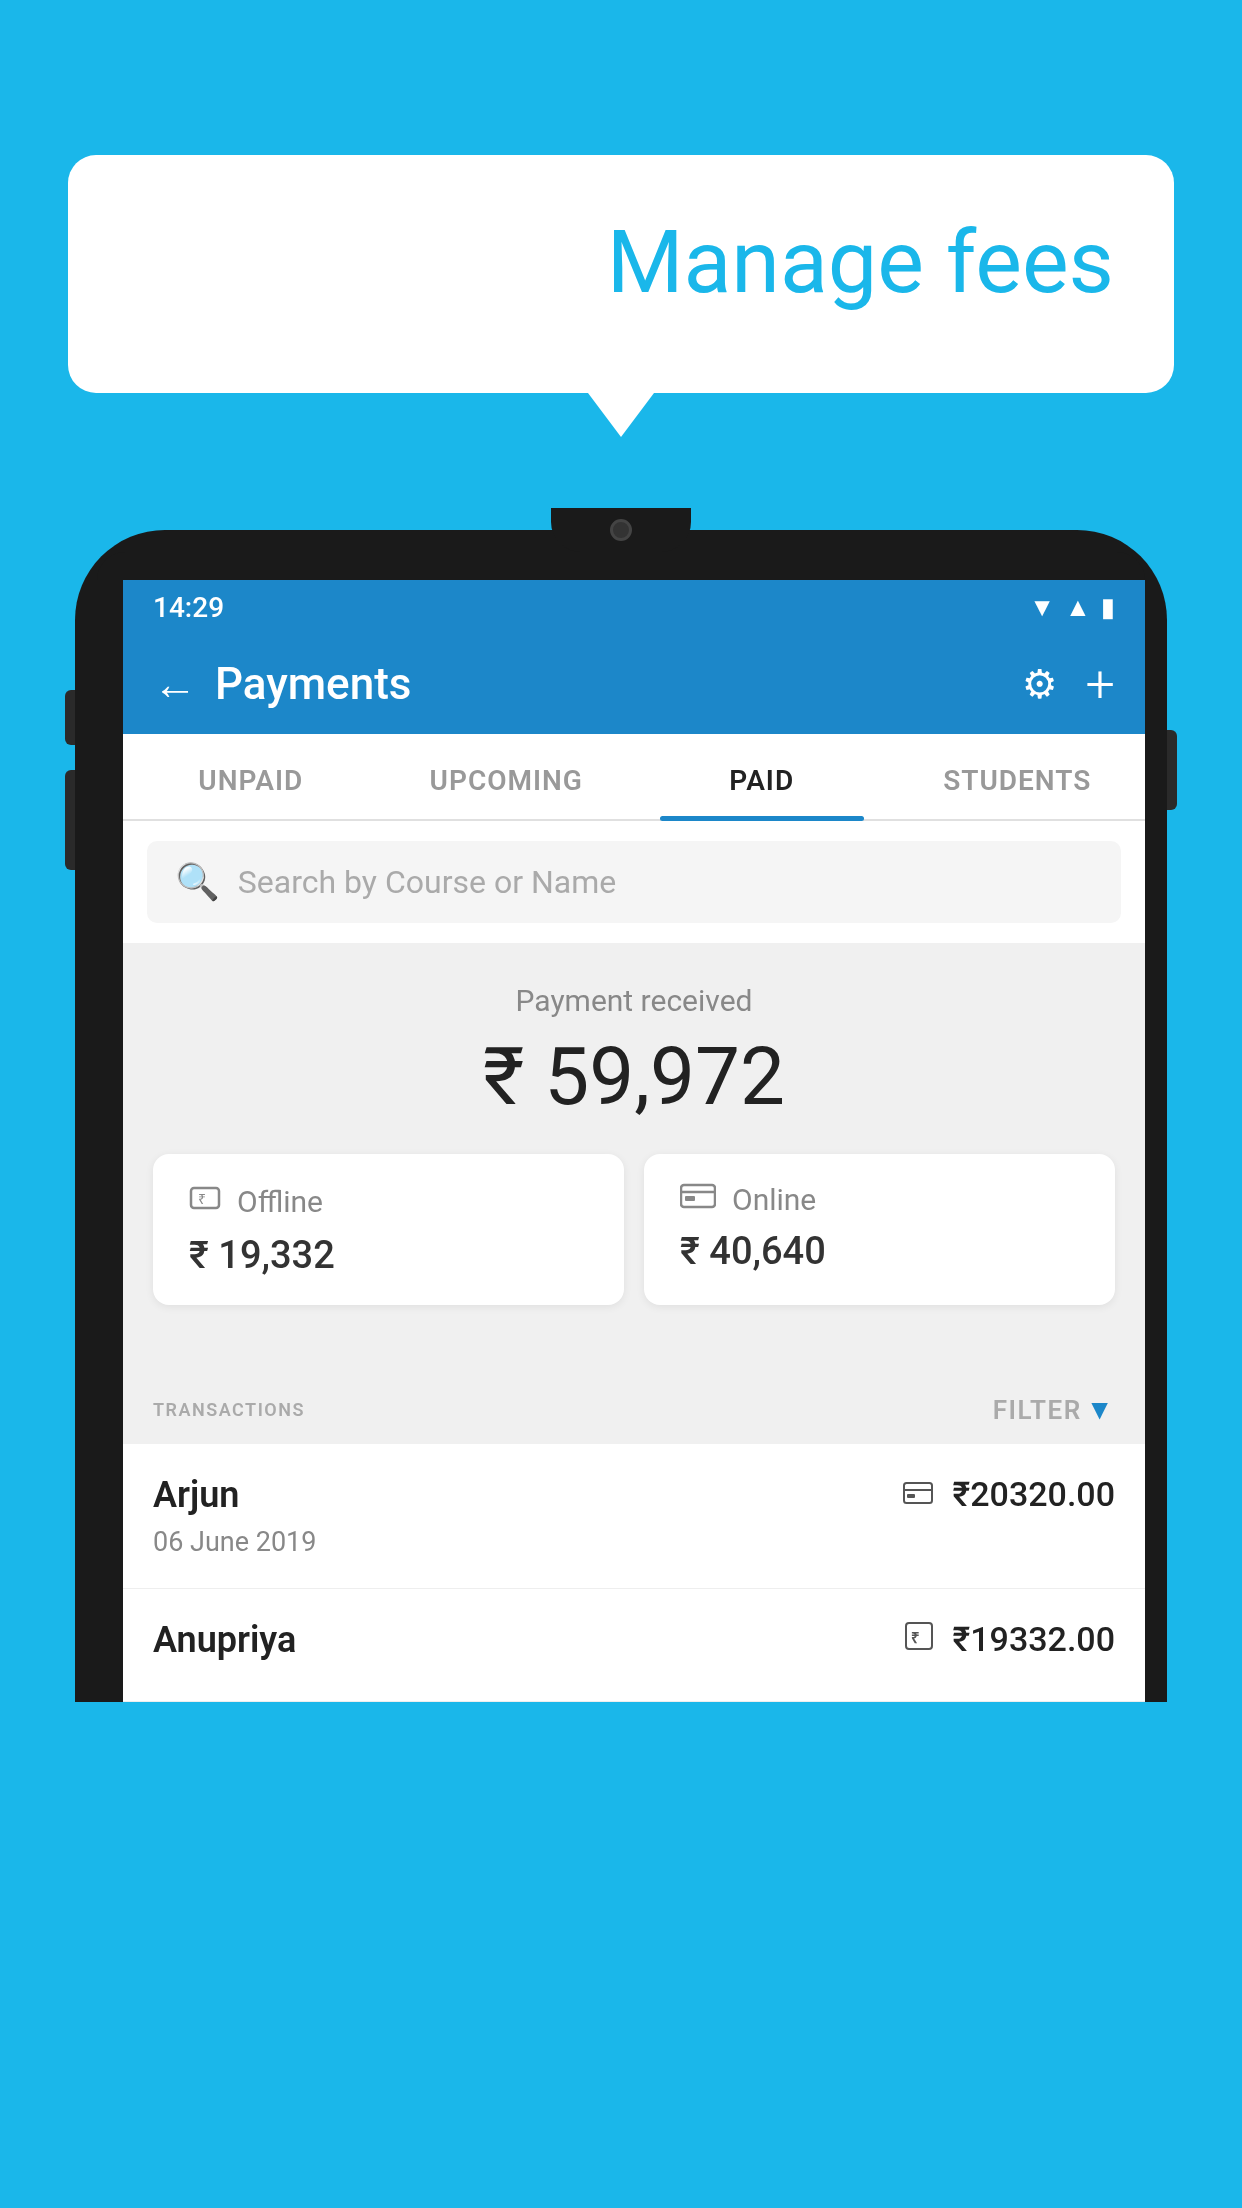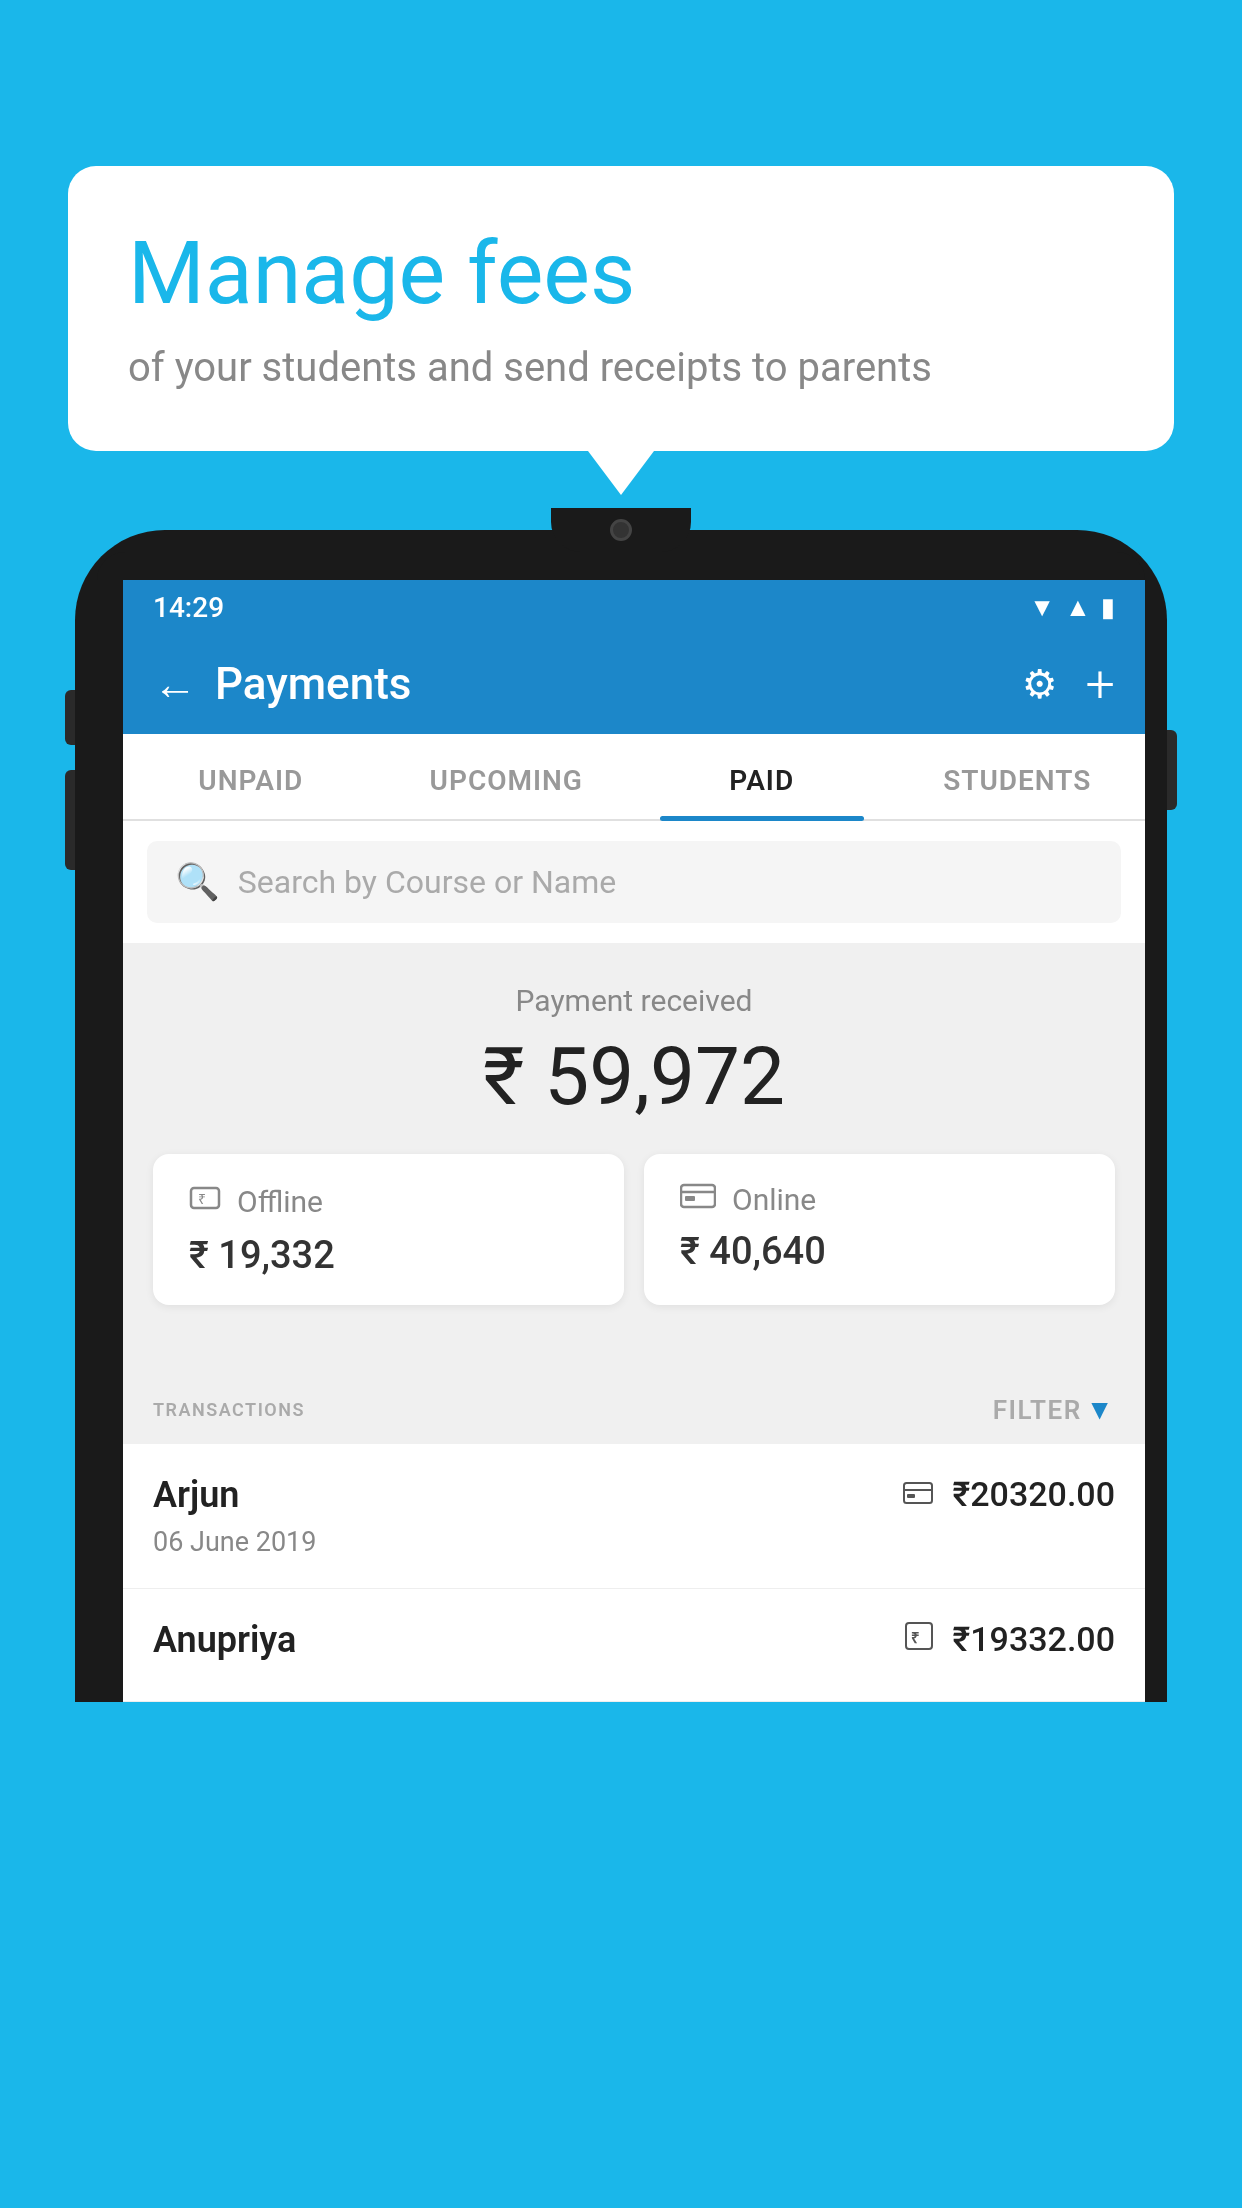--- a/index.html
+++ b/index.html
@@ -9,27 +9,27 @@
       height: 2208px;
       background-color: #1ab7ea;
       font-family: 'Roboto', Arial, sans-serif;
       overflow: hidden;
       position: relative;
     }
 
     
     .speech-bubble {
       position: absolute;
-      top: 166px;
+      top: 155px;
       left: 68px;
       right: 68px;
       background: #fff;
       border-radius: 28px;
       padding: 55px 60px 60px;
-      text-align: left;
+      text-align: right;
     }
     .speech-bubble::after {
       content: '';
       position: absolute;
       bottom: -44px;
       left: 50%;
       transform: translateX(-50%);
       width: 0;
       height: 0;
       border-left: 36px solid transparent;
@@ -362,21 +362,20 @@
       height: 100px;
       background: #2a2a2a;
       border-radius: 6px 0 0 6px;
     }
   </style>
 </head>
 <body>
 
 <div class="speech-bubble">
   <h1>Manage fees</h1>
-  <p>of your students and send receipts to parents</p>
 </div>
 
 <div class="phone-container">
   <div class="phone-outer">
 
     <div class="phone-side-btn-right"></div>
     <div class="phone-side-btn-left-top"></div>
     <div class="phone-side-btn-left-mid"></div>
 
     <div class="notch">

